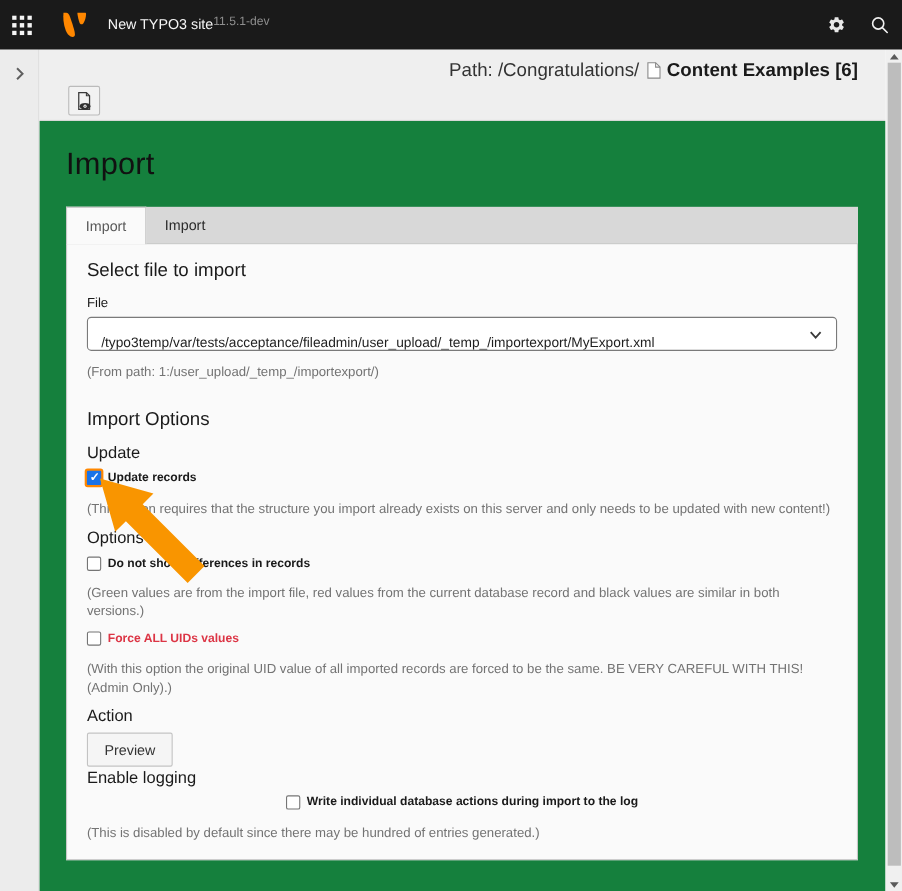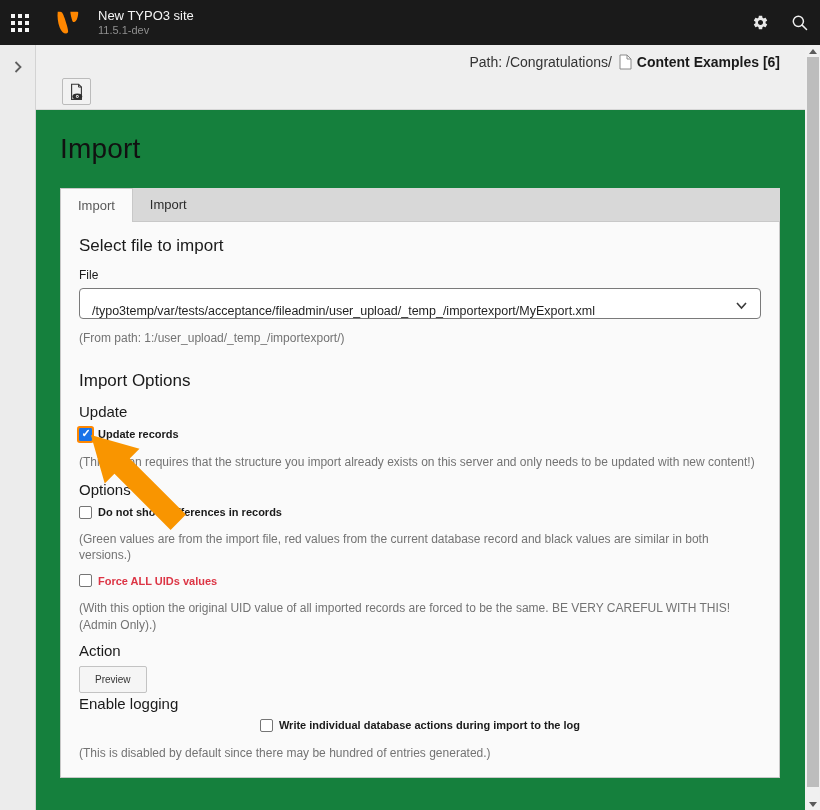--- a/index.html
+++ b/index.html
@@ -3,35 +3,35 @@
 <meta charset="utf-8">
 <style>
   * { margin:0; padding:0; box-sizing:border-box; }
   html,body { width:820px; height:810px; overflow:hidden; }
   body { font-family:"Liberation Sans", sans-serif; background:#fff; color:#1a1a1a; position:relative; }
 
   
   .topbar { position:absolute; top:0; left:0; width:820px; height:45px; background:#1a1a1a; display:flex; align-items:center; z-index:50; }
   .modules-btn { width:40px; height:45px; display:flex; align-items:center; justify-content:center; cursor:pointer; }
   .logo-wrap { width:46px; height:45px; display:flex; align-items:center; justify-content:center; margin-left:4px; }
-  .site-info { display:flex; flex-direction:column; justify-content:center; margin-left:8px; line-height:1.25; cursor:pointer; }
+  .site-info { display:flex; flex-direction:row; justify-content:center; margin-left:8px; line-height:1.25; cursor:pointer; }
   .site-title { color:#f5f5f5; font-size:13px; }
   .site-version { color:#8f8f8f; font-size:11px; }
   .topbar-right { margin-left:auto; display:flex; align-items:center; }
   .topbar-iconbtn { width:40px; height:45px; display:flex; align-items:center; justify-content:center; cursor:pointer; }
 
   
   .workspace { position:absolute; top:45px; left:0; width:805px; height:765px; display:flex; }
   .sidebar-collapsed { width:36px; background:#ececec; border-right:1px solid #d3d3d3; flex:none; }
   .sidebar-expand { width:36px; height:32px; display:flex; align-items:center; justify-content:center; cursor:pointer; margin-top:6px; }
   .main-col { flex:1; background:#fff; display:flex; flex-direction:column; min-width:0; }
 
   
   .docheader { height:65px; background:#efefef; border-bottom:1px solid #d7d7d7; position:relative; flex:none; }
-  .breadcrumb { position:absolute; top:9px; right:25px; display:flex; align-items:flex-end; font-size:14px; color:#333; white-space:nowrap; }
+  .breadcrumb { position:absolute; top:9px; right:25px; display:flex; align-items:center; font-size:17px; color:#333; white-space:nowrap; }
   .breadcrumb .doc-icon { margin:0 5px 0 7px; display:inline-flex; }
   .breadcrumb b { font-weight:bold; color:#1a1a1a; }
   .docheader-btn { position:absolute; left:26px; top:33px; width:29px; height:27px; background:#f2f2f2; border:1px solid #bbb; border-radius:2px; display:flex; align-items:center; justify-content:center; cursor:pointer; }
 
   
   .module-body { flex:1; background:#15803d; padding:23px 25px 0 24px; overflow:hidden; }
   h1.page-title { font-size:28px; font-weight:400; color:#111; letter-spacing:.2px; }
 
   .tabs-area { margin-top:23px; }
   .tabbar { display:flex; background:#d8d8d8; height:33px; align-items:stretch; }
@@ -52,21 +52,21 @@
   .mt8  { margin-top:8px; }  .mt13 { margin-top:13px; } .mt10 { margin-top:10px; }
   .mt7  { margin-top:7px;justify-content:center; }  .mt2  { margin-top:2px; }
 
   .check-row { display:flex; align-items:center; gap:6px; cursor:pointer; }
   .checkbox { width:13px; height:13px; background:#fff; border:1px solid #757575; border-radius:2px; flex:none; position:relative; }
   .checkbox.checked { background:#1a73e8; border:1px solid #1a73e8; box-shadow:0 0 0 2px #ff8700; border-radius:1px; }
   .checkbox.checked::after { content:"✓"; position:absolute; left:1.5px; top:-1.5px; color:#fff; font-size:11px; font-weight:bold; }
   .check-label { font-size:11px; font-weight:bold; color:#1a1a1a; }
   .check-label.danger { color:#dc3545; }
 
-  .btn-default { display:inline-block; margin-top:7px; background:#f5f5f5; border:1px solid #c3c3c3; border-radius:2px; padding:7px 15px; font-size:10px; color:#333; cursor:pointer; font-family:"Liberation Sans", sans-serif; }
+  .btn-default { display:inline-block; margin-top:7px; background:#f5f5f5; border:1px solid #c3c3c3; border-radius:2px; padding:7px 15px; font-size:13px; color:#333; cursor:pointer; font-family:"Liberation Sans", sans-serif; }
 
   
   .scrollbar { position:absolute; top:45px; right:0; width:15px; height:765px; background:#f0f0f0; z-index:40; }
   .sb-arrow { position:absolute; left:0; width:15px; height:12px; display:flex; align-items:center; justify-content:center; cursor:pointer; }
   .sb-arrow.up { top:0; } .sb-arrow.down { bottom:0; }
   .tri-up { width:0; height:0; border-left:4px solid transparent; border-right:4px solid transparent; border-bottom:5px solid #5a5a5a; }
   .tri-down { width:0; height:0; border-left:4px solid transparent; border-right:4px solid transparent; border-top:5px solid #5a5a5a; }
   .sb-thumb { position:absolute; left:1.5px; top:12px; width:12px; height:730px; background:#bdbdbd; cursor:pointer; }
 
   

